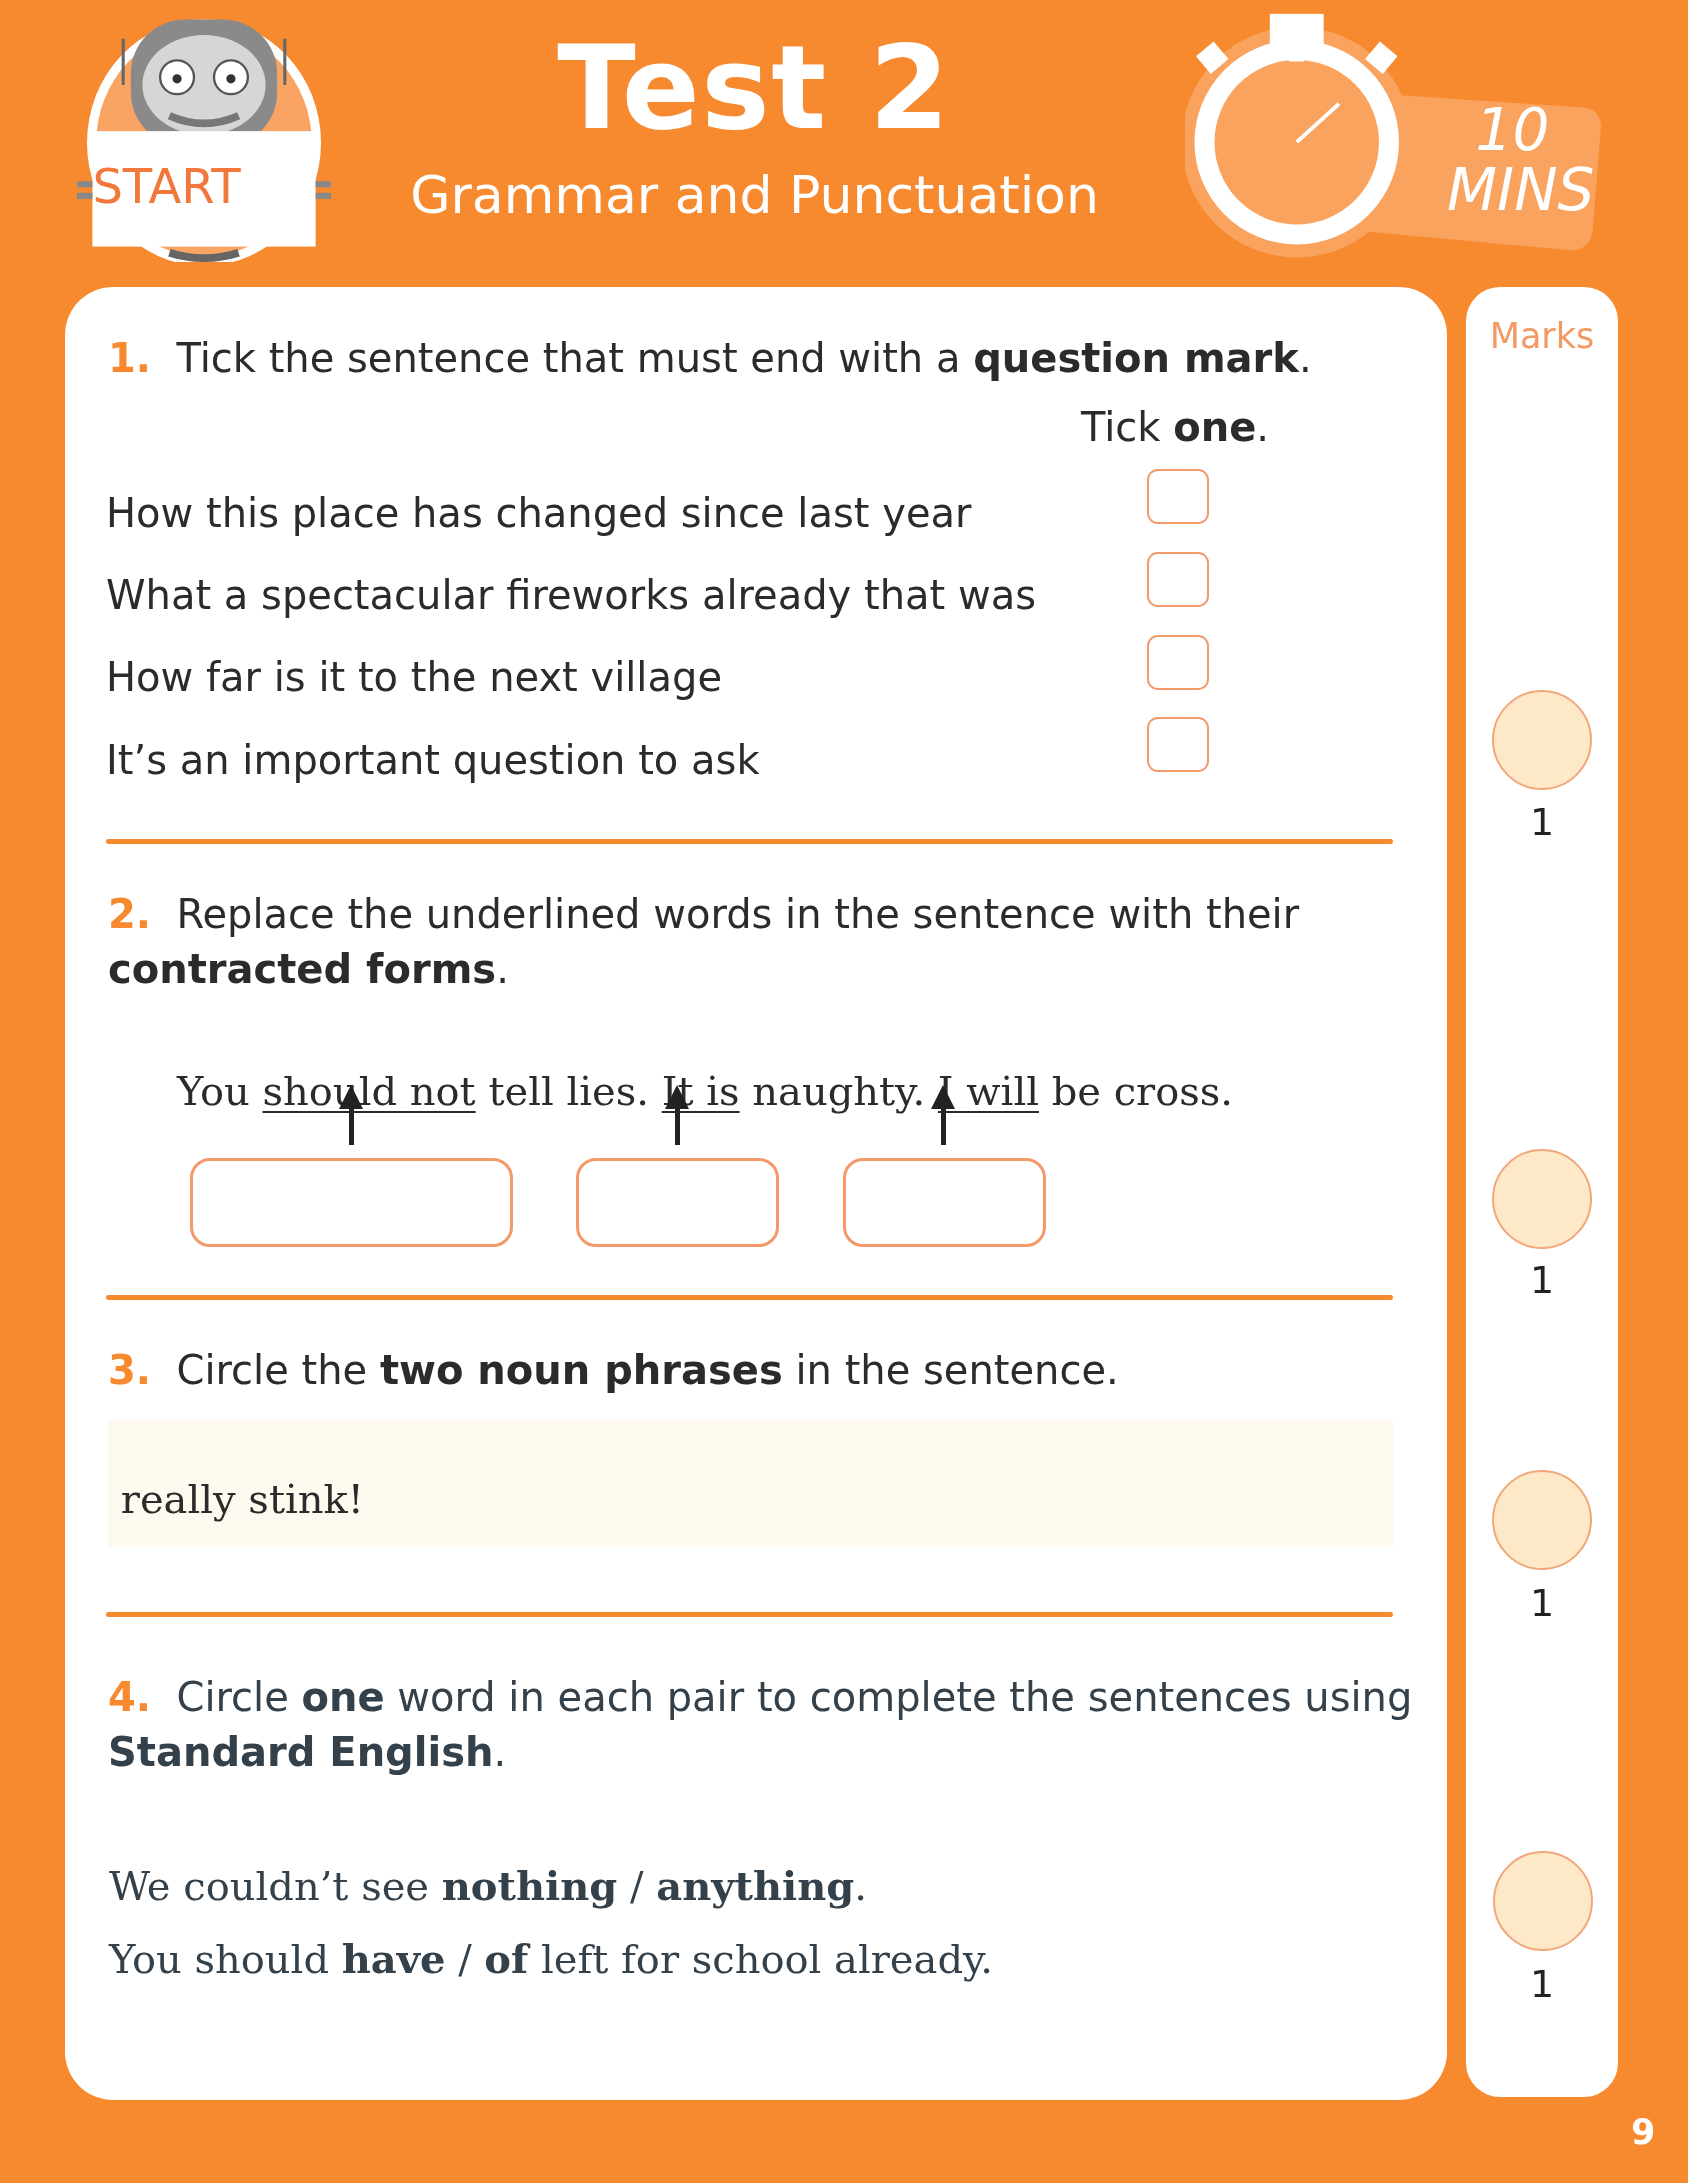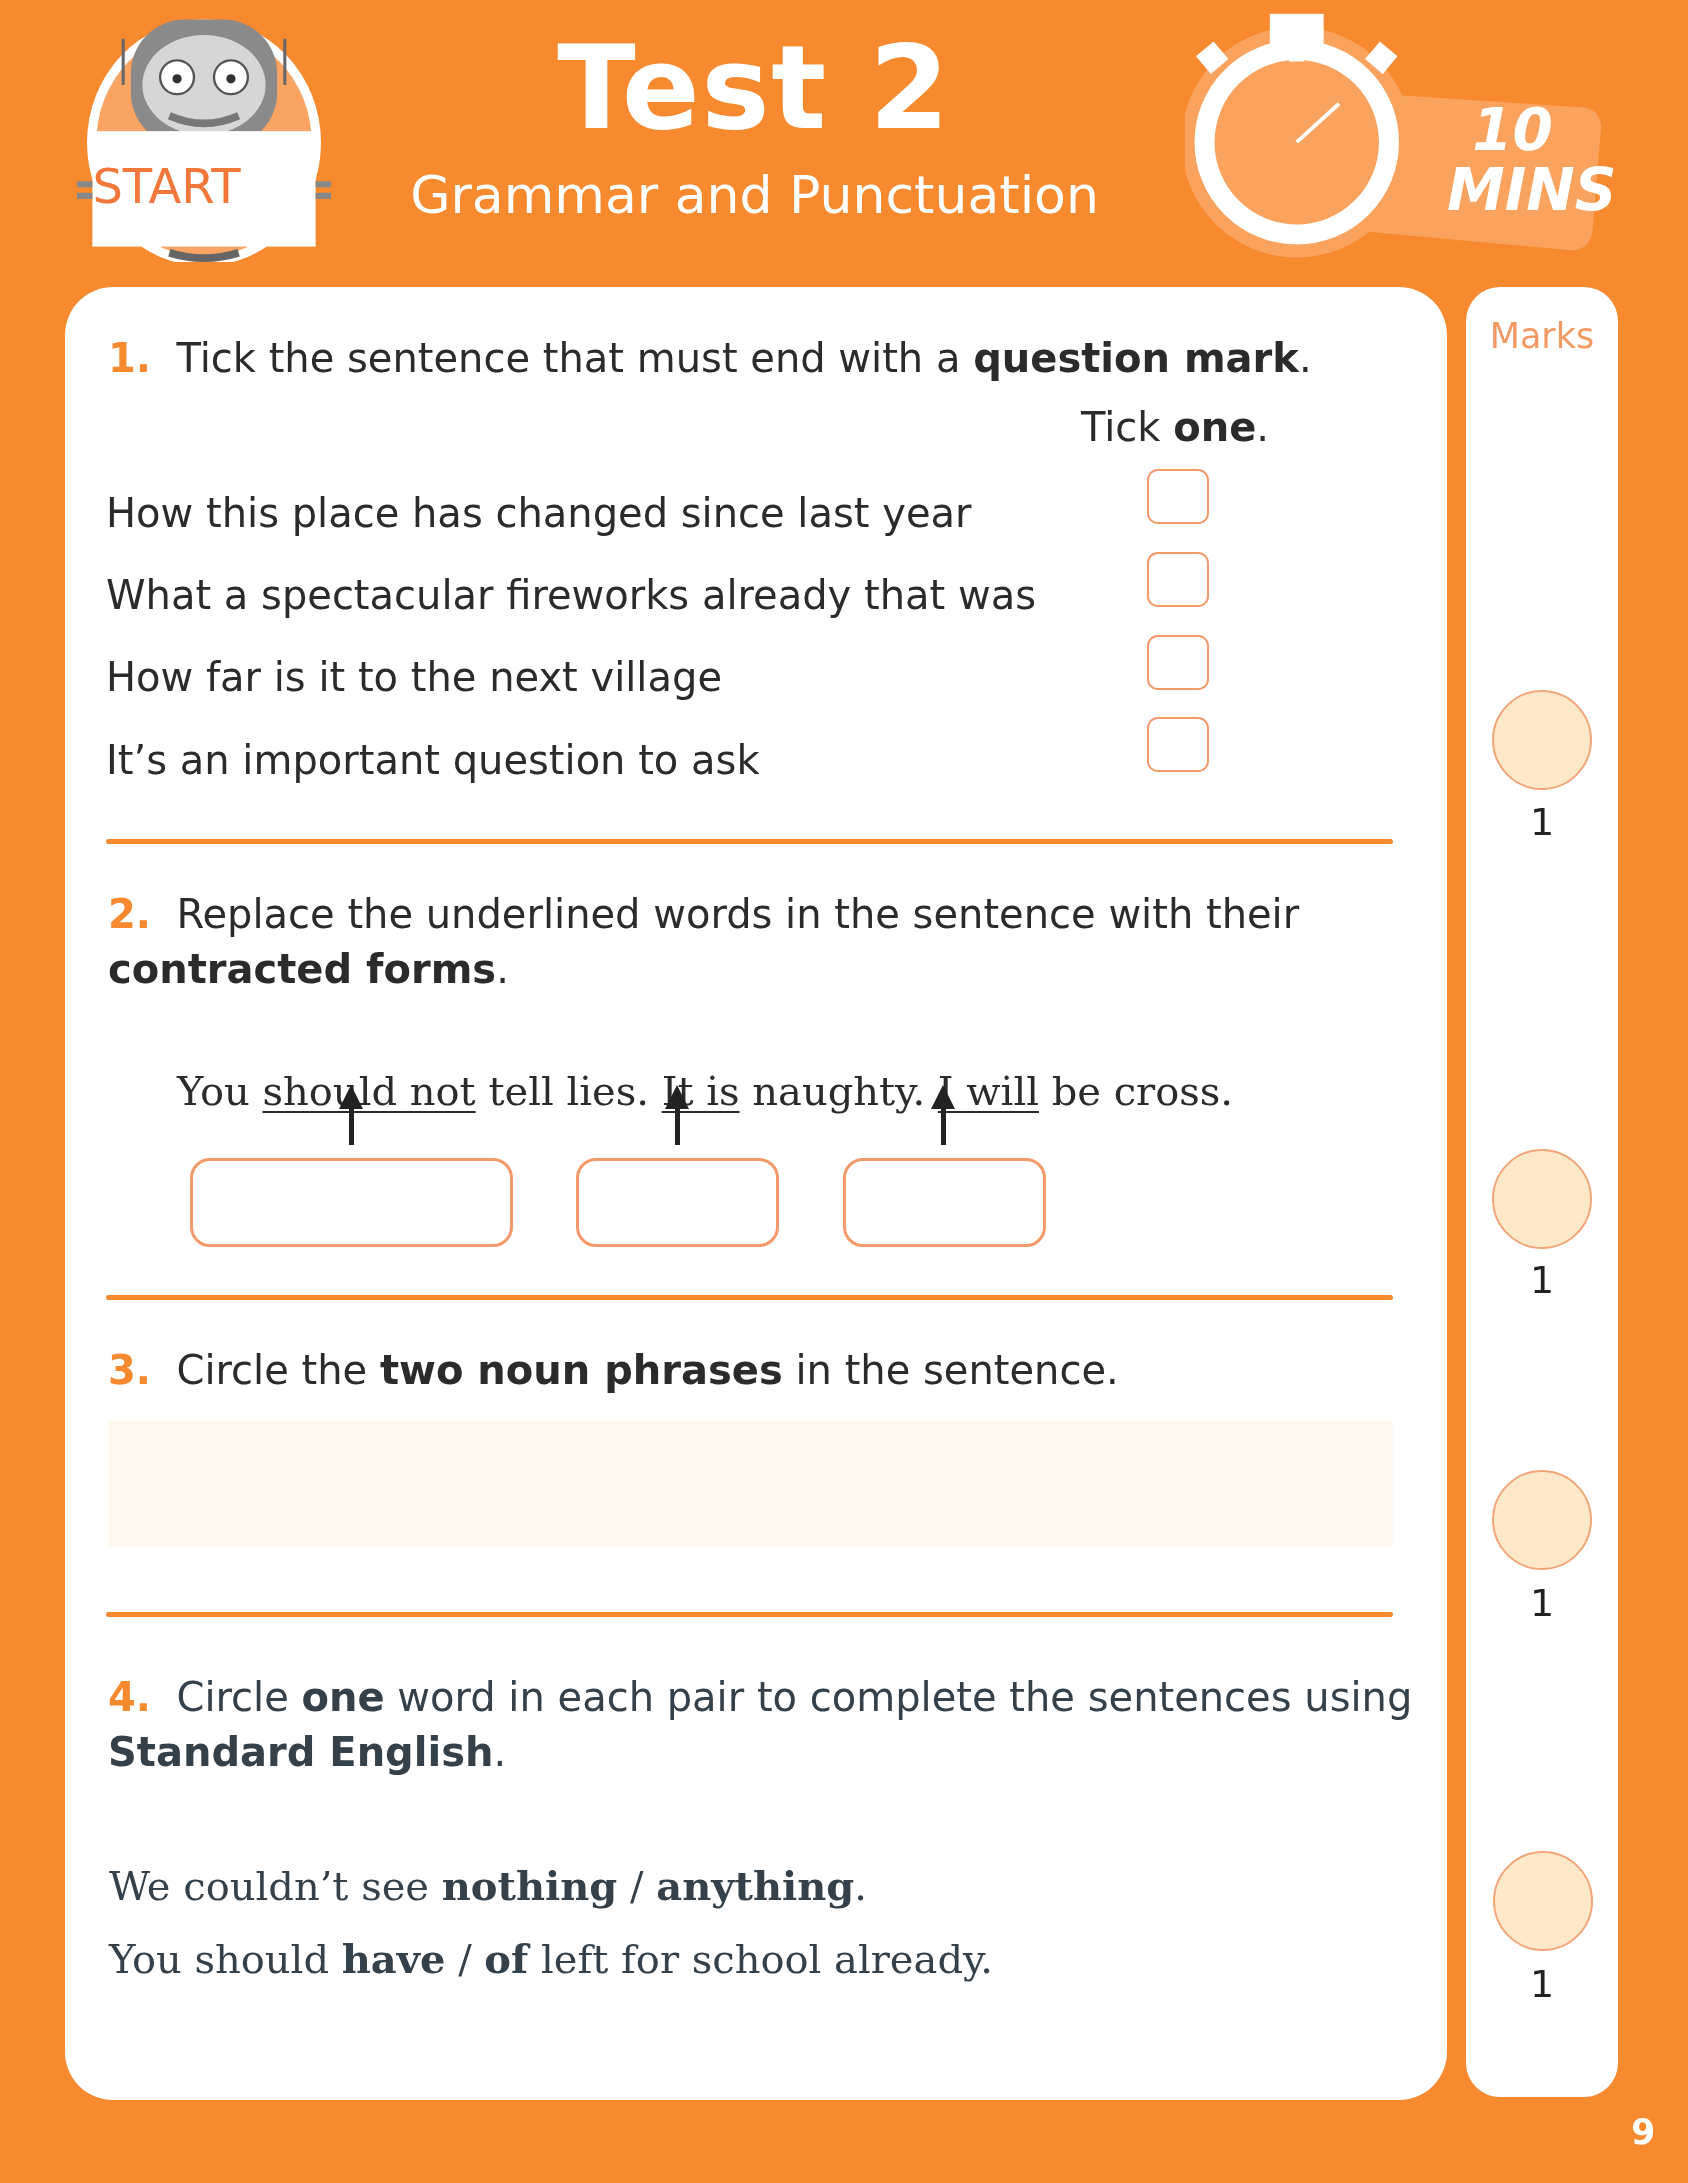--- a/index.html
+++ b/index.html
@@ -77,21 +77,21 @@
   <svg width="431" height="269" viewBox="0 0 560 350">
     <path d="M220 120 L520 140 Q545 145 540 175 L530 300 Q525 330 495 325 L220 300 Z" fill="#f9a35e"></path>
     <circle cx="145" cy="185" r="150" fill="#f9a35e"></circle>
     <rect x="110" y="18" width="70" height="40" fill="#fff"></rect>
     <rect x="135" y="50" width="20" height="30" fill="#fff"></rect>
     <rect x="20" y="60" width="30" height="30" fill="#fff" transform="rotate(-40 35 75)"></rect>
     <rect x="240" y="60" width="30" height="30" fill="#fff" transform="rotate(40 255 75)"></rect>
     <circle cx="145" cy="185" r="120" fill="none" stroke="#fff" stroke-width="26"></circle>
     <line x1="145" y1="185" x2="200" y2="135" stroke="#fff" stroke-width="5"></line>
   </svg>
-  <div class="abs" style="left:262px;top:100px;width:131px;text-align:center;color:#fff;font-weight:bold;font-style:italic;font-size:58px;line-height:60px;">
+  <div class="abs" style="left:262px;top:100px;width:131px;text-align:center;color:#fff;font-weight:normal;font-style:italic;font-size:58px;line-height:60px;">
     <div>10</div>
     <div>MINS</div>
   </div>
 </div>
 
 <div class="abs card"></div>
 
 <div class="abs qtext" style="left:108px;top:331px;">
   <span class="qnum">1.</span>&nbsp;
   <span>Tick the sentence that must end with a </span><b>question mark</b><span>.</span>
@@ -132,20 +132,21 @@
 <div class="abs answer-box" style="left:843px;width:203px;"></div>
 
 <div class="abs divider" style="top:1295px;"></div>
 
 <div class="abs qtext" style="left:108px;top:1343px;">
   <span class="qnum">3.</span>&nbsp;
   <span>Circle the </span><b>two noun phrases</b><span> in the sentence.</span>
 </div>
 <div class="abs sentence-panel"></div>
 <div class="abs serif" style="left:127px;top:1428px;font-size:40px;line-height:55px;">
+  <div style="margin-left:-6.2px;">really stink!</div>
 </div>
 
 <div class="abs divider" style="top:1612px;"></div>
 
 <div class="abs qtext" style="left:108px;top:1670px;width:1308px;color:#34404a;">
   <span class="qnum">4.</span>&nbsp;
   <span>Circle </span><b>one</b><span> word in each pair to complete the sentences using</span><br>
   <b>Standard English</b><span>.</span>
 </div>
 <div class="abs serif" style="left:109px;top:1818px;font-size:40px;color:#34404a;">

